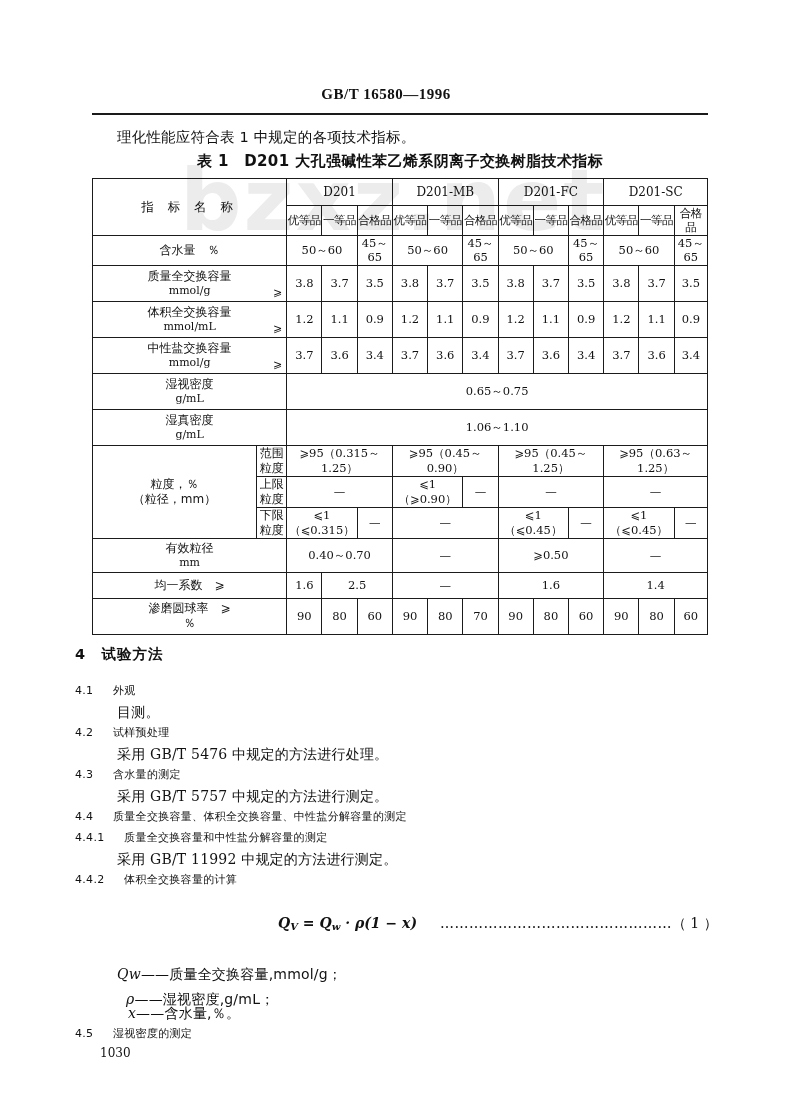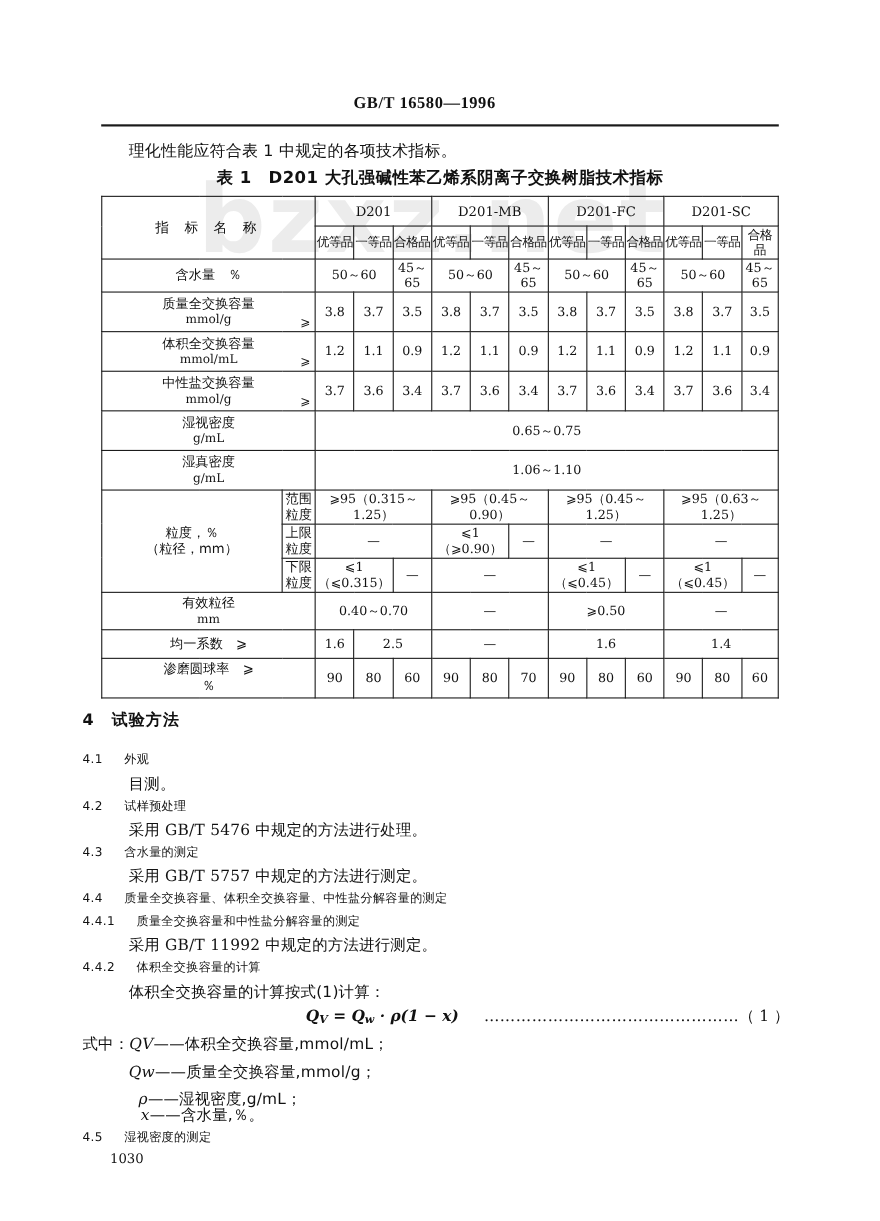--- a/index.html
+++ b/index.html
@@ -433,30 +433,26 @@
     <span style="display:inline-block;width:12px"></span>
     <span>质量全交换容量和中性盐分解容量的测定</span>
   </div>
   <div class="body-txt para mono-ref" style="left:117px; top:851px;">采用 GB/T 11992 中规定的方法进行测定。</div>
 
   <div class="body-txt sub-h" style="left:75px; top:872px;">
     <span>4.4.2</span>
     <span style="display:inline-block;width:12px"></span>
     <span>体积全交换容量的计算</span>
   </div>
-  <div class="body-txt para" style="left:117px; top:893px;">体积全交换容量的计算按式(1)计算：</div>
 
   <div class="formula" style="left:278px; top:915px;">
     <span>Q</span><span class="sub">V</span><span> = Q</span><span class="sub">w</span><span> · ρ(1 − x)</span>
     <span style="display:inline-block;width:18px"></span><span class="dots">…………………………………………</span><span class="eqno">（ 1 ）</span>
   </div>
 
-  <div class="body-txt para" style="left:75px; top:941px;">
-    <span>式中：</span><span class="var">Q</span><span class="var sub">V</span><span>——体积全交换容量,mmol/mL；</span>
-  </div>
   <div class="body-txt para" style="left:117px; top:966px;">
     <span class="var">Q</span><span class="var sub">w</span><span>——质量全交换容量,mmol/g；</span>
   </div>
   <div class="body-txt para" style="left:126px; top:991px;">
     <span class="var">ρ</span><span>——湿视密度,g/mL；</span>
   </div>
   <div class="body-txt para" style="left:128px; top:1005px;">
     <span class="var">x</span><span>——含水量,％。</span>
   </div>
 

